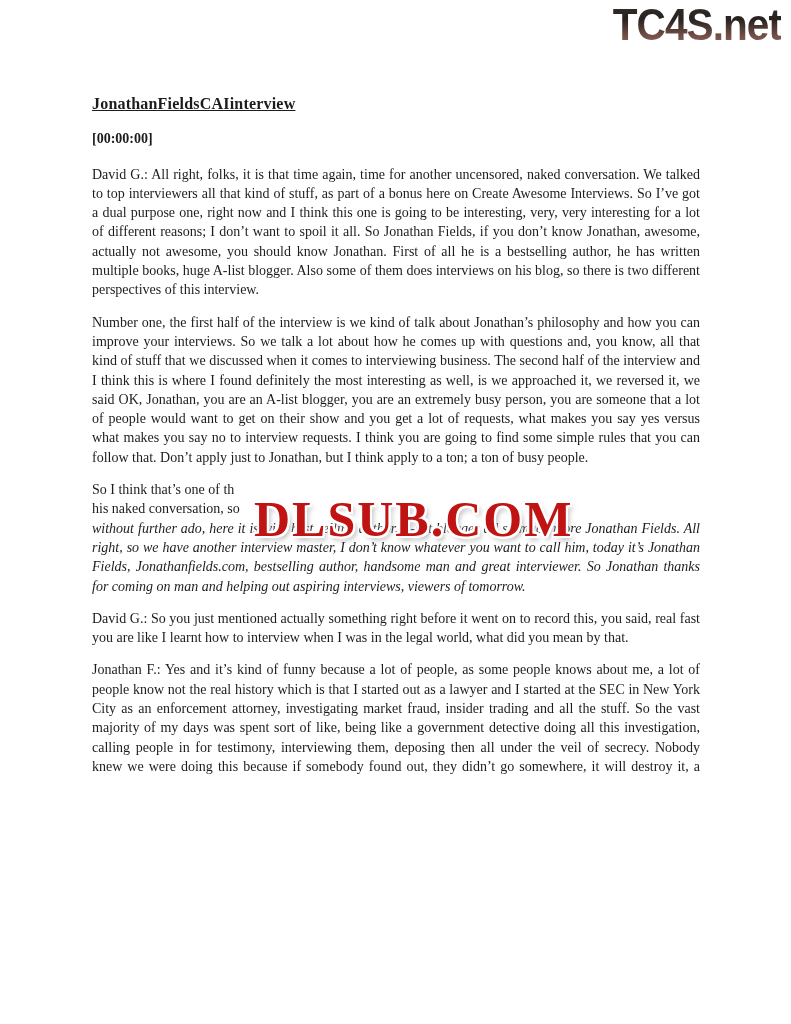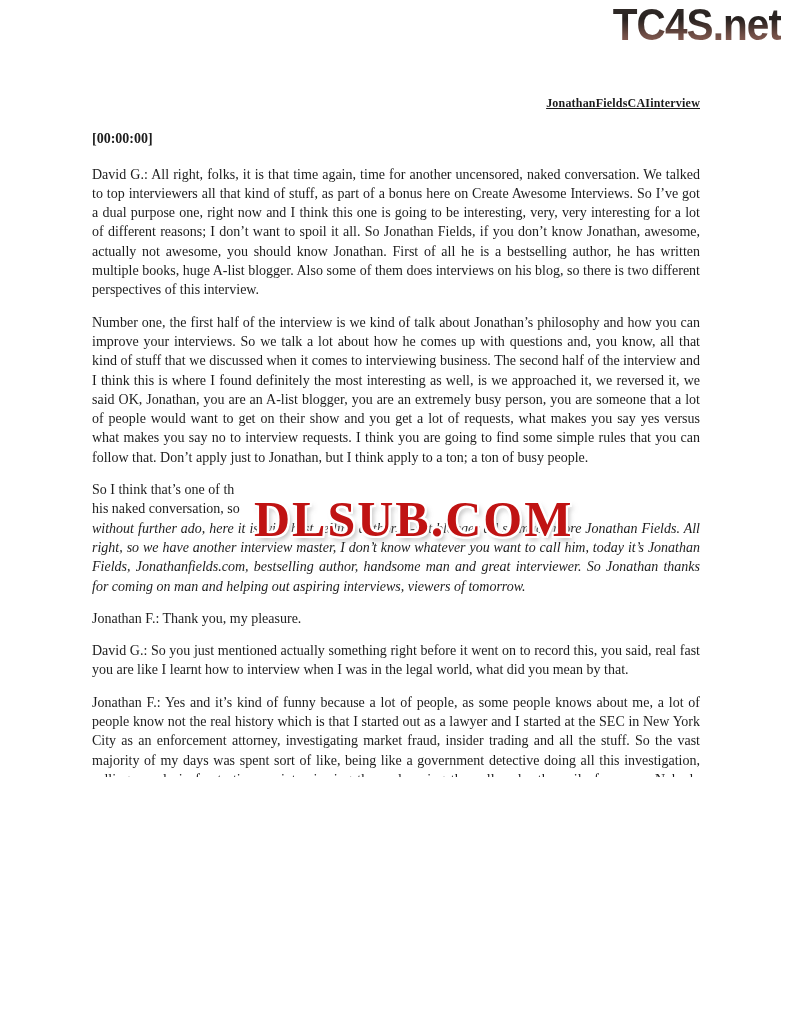--- a/index.html
+++ b/index.html
@@ -23,25 +23,24 @@
     background:linear-gradient(180deg,#37312e 0%,#27211f 38%,#6d4c44 72%,#9a6a5e 100%);
     -webkit-background-clip:text;background-clip:text;
     color:transparent;
   }
   
   .content{
     position:absolute;left:92px;top:94px;width:608px;
     font-size:14px;line-height:19.3px;
   }
   .doc-title{
-    font-weight:bold;font-size:12px;
+    font-weight:bold;font-size:16px;
     text-decoration:underline;
     letter-spacing:0.2px;
     margin:0 0 16px 0;
-    text-align:right;
   }
   .timecode{font-weight:bold;margin:0 0 16px 0;}
   .para{text-align:justify;margin:0 0 13px 0;}
   .para.cont{margin-top:0;font-style:italic;}
   .split-line{display:flex;justify-content:space-between;white-space:nowrap;flex-direction:column;}
   
   .wm-mid{
     position:absolute;left:254px;top:494px;
     font-family:"Liberation Serif", serif;
     font-weight:bold;font-size:50px;line-height:1;
@@ -79,21 +78,20 @@
     <p class="para">David G.: All right, folks, it is that time again, time for another uncensored, naked conversation. We talked to top interviewers all that kind of stuff, as part of a bonus here on Create Awesome Interviews. So I’ve got a dual purpose one, right now and I think this one is going to be interesting, very, very interesting for a lot of different reasons; I don’t want to spoil it all. So Jonathan Fields, if you don’t know Jonathan, awesome, actually not awesome, you should know Jonathan. First of all he is a bestselling author, he has written multiple books, huge A-list blogger. Also some of them does interviews on his blog, so there is two different perspectives of this interview.</p>
 
     <p class="para">Number one, the first half of the interview is we kind of talk about Jonathan’s philosophy and how you can improve your interviews. So we talk a lot about how he comes up with questions and, you know, all that kind of stuff that we discussed when it comes to interviewing business. The second half of the interview and I think this is where I found definitely the most interesting as well, is we approached it, we reversed it, we said OK, Jonathan, you are an A-list blogger, you are an extremely busy person, you are someone that a lot of people would want to get on their show and you get a lot of requests, what makes you say yes versus what makes you say no to interview requests. I think you are going to find some simple rules that you can follow that. Don’t apply just to Jonathan, but I think apply to a ton; a ton of busy people.</p>
 
     <div class="split-line">
       <span>So I think that’s one of th</span>
       <span>his naked conversation, so</span>
     </div>
     <p class="para cont">without further ado, here it is with best selling author, A-list blogger all so much more Jonathan Fields. All right, so we have another interview master, I don’t know whatever you want to call him, today it’s Jonathan Fields, Jonathanfields.com, bestselling author, handsome man and great interviewer. So Jonathan thanks for coming on man and helping out aspiring interviews, viewers of tomorrow.</p>
 
-    <p class="para">Jonathan F.: Thank you, my pleasure.</p>
 
     <p class="para">David G.: So you just mentioned actually something right before it went on to record this, you said, real fast you are like I learnt how to interview when I was in the legal world, what did you mean by that.</p>
 
     <p class="para">Jonathan F.: Yes and it’s kind of funny because a lot of people, as some people knows about me, a lot of people know not the real history which is that I started out as a lawyer and I started at the SEC in New York City as an enforcement attorney, investigating market fraud, insider trading and all the stuff. So the vast majority of my days was spent sort of like, being like a government detective doing all this investigation, calling people in for testimony, interviewing them, deposing then all under the veil of secrecy. Nobody knew we were doing this because if somebody found out, they didn’t go somewhere, it will destroy it, a company. So what we had to learn, working for the federal government, you learnt really quickly that you have to teach yourself everything.</p>
 
   </div>
 
   <div class="wm-mid">DLSUB.COM</div>
 
   <div class="wm-bottom">TradersXtreme.com</div>

